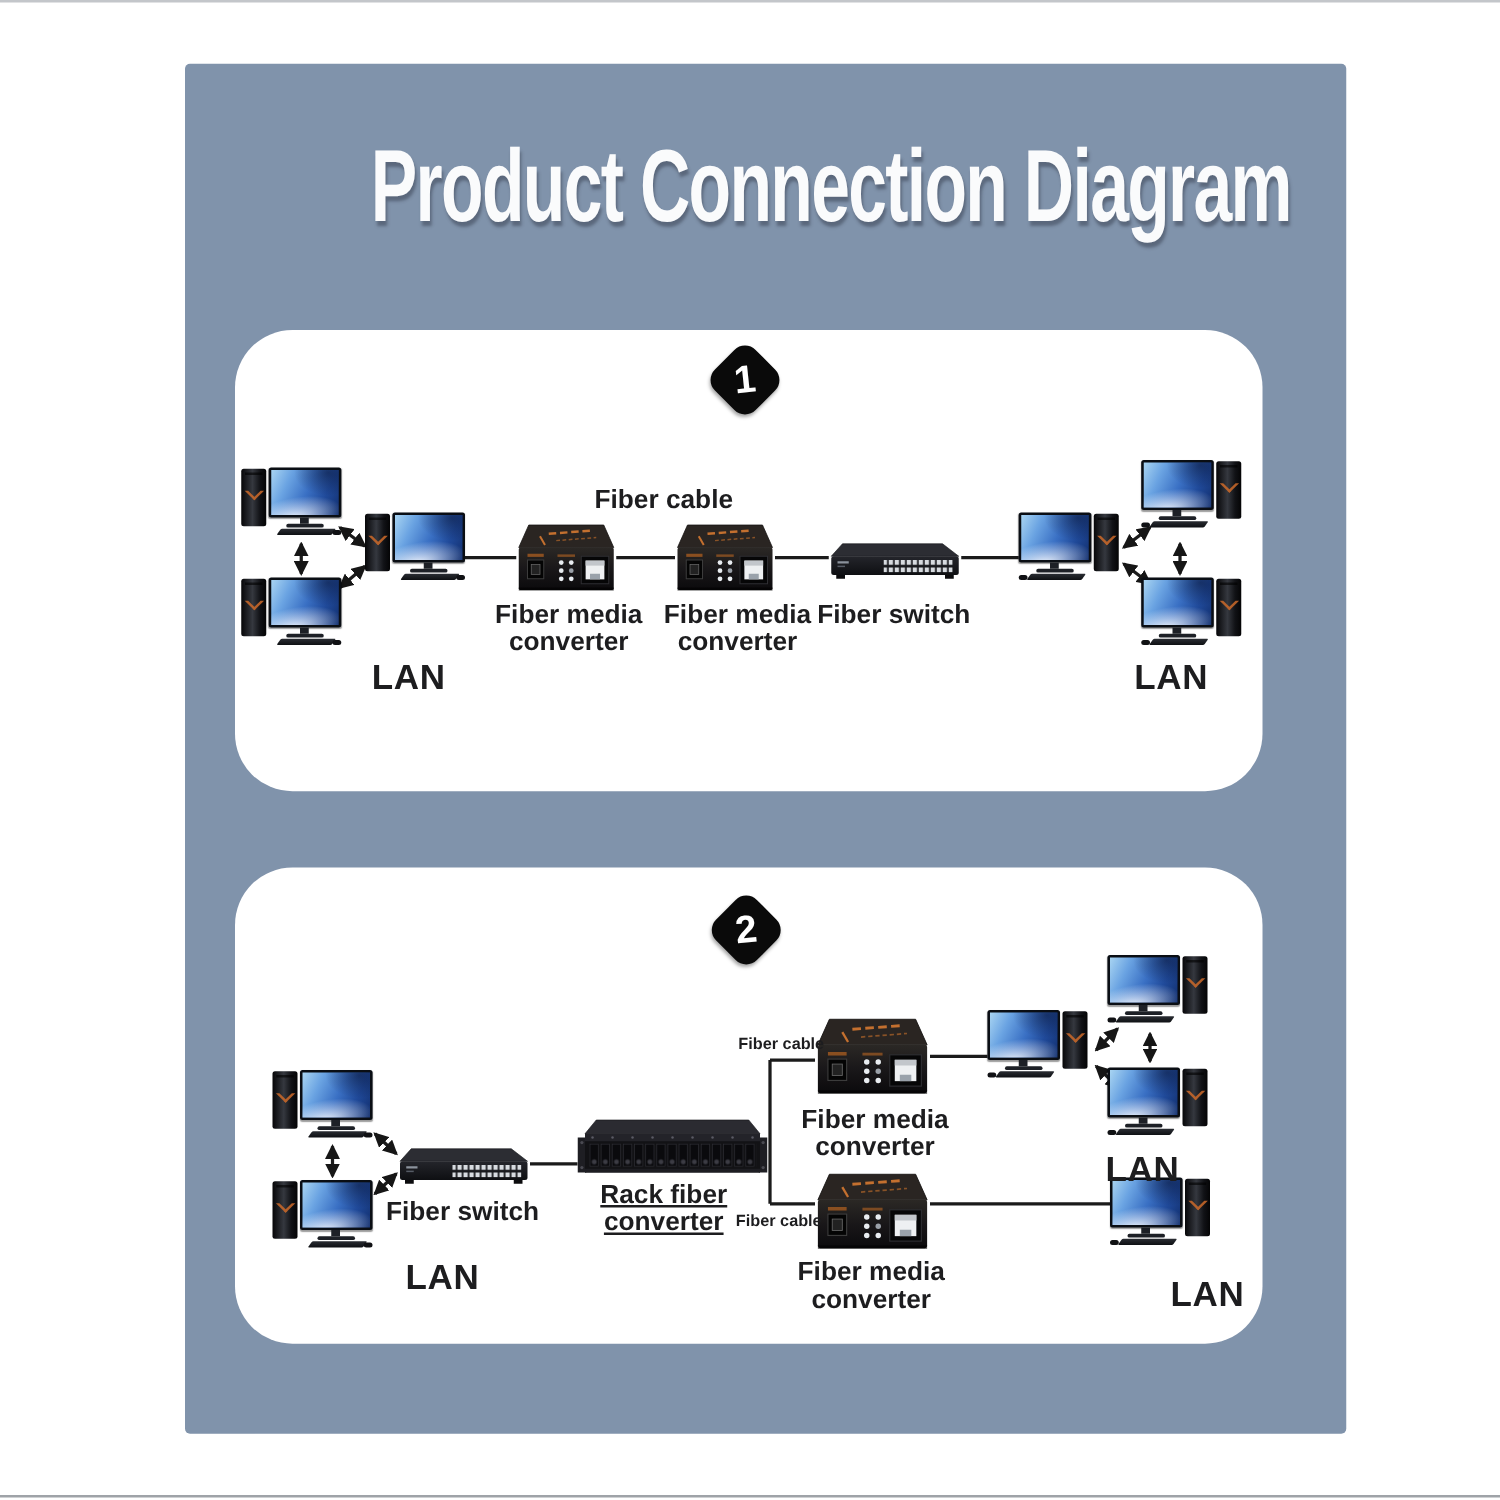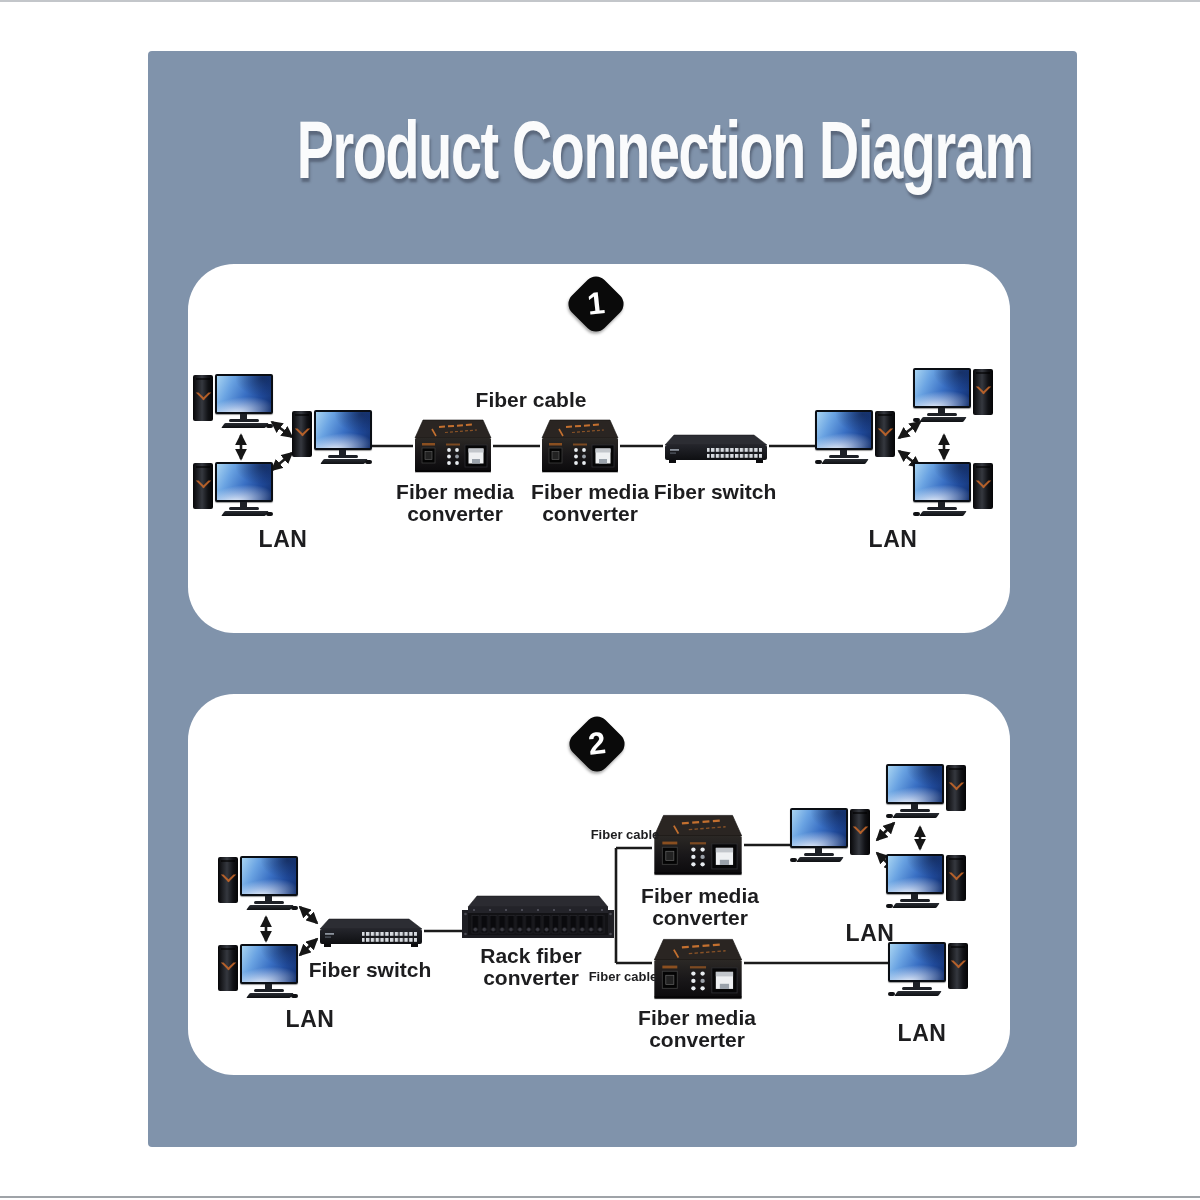--- a/index.html
+++ b/index.html
@@ -25,21 +25,21 @@
     transform:rotate(-51deg);color:#fff;font-size:31px;font-weight:700;}
 
   .wires{position:absolute;left:0;top:0;}
   .wires path{stroke:#1b1b1b;fill:none;}
   .wires .link{stroke-width:2.6px;}
   .wires .arrow{stroke-width:2.6px;}
 
   .lbl{position:absolute;transform:translateX(-50%);text-align:center;color:#1d1d1f;
     font-weight:700;white-space:pre-line;line-height:1.03;}
   .lbl.big{font-size:21px;}
-  .lbl.lan{font-size:23px;letter-spacing:.5px;}
+  .lbl.lan{font-size:28px;letter-spacing:.5px;margin-left:44px;}
   .lbl.small{font-size:13px;}
 
   .dev{position:absolute;}
 
   
   .pc{position:absolute;width:80px;height:56px;}
   .pc .tower{position:absolute;top:1px;width:20px;height:46px;border-radius:2px;
     background:linear-gradient(90deg,#060608,#35383f 45%,#111216 75%,#040405);}
   .pc .tower::before{content:"";position:absolute;left:3px;right:3px;top:3px;height:2px;background:#000;opacity:.6;}
   .pc .tower::after{content:"";position:absolute;left:5px;top:12px;width:7px;height:7px;
@@ -415,21 +415,21 @@
         </div>
       <div class="stand"></div>
         <div class="base"></div>
       <div class="kb"></div>
         <div class="mouse"></div>
     </div>
 
     <div class="lbl small" style="left:437px;top:134px;">Fiber cable</div>
     <div class="lbl small" style="left:435px;top:276px;">Fiber cable</div>
     <div class="lbl big" style="left:182px;top:265px;">Fiber switch</div>
-    <div class="lbl big" style="left:343px;top:251px;">Rack fiber
+    <div class="lbl big" style="left:343px;top:251px;text-decoration:underline;">Rack fiber
 converter</div>
     <div class="lbl big" style="left:512px;top:191px;">Fiber media
 converter</div>
     <div class="lbl big" style="left:509px;top:313px;">Fiber media
 converter</div>
     <div class="lbl lan" style="left:122px;top:314px;">LAN</div>
     <div class="lbl lan" style="left:682px;top:228px;">LAN</div>
     <div class="lbl lan" style="left:734px;top:328px;">LAN</div>
   </div>
 

